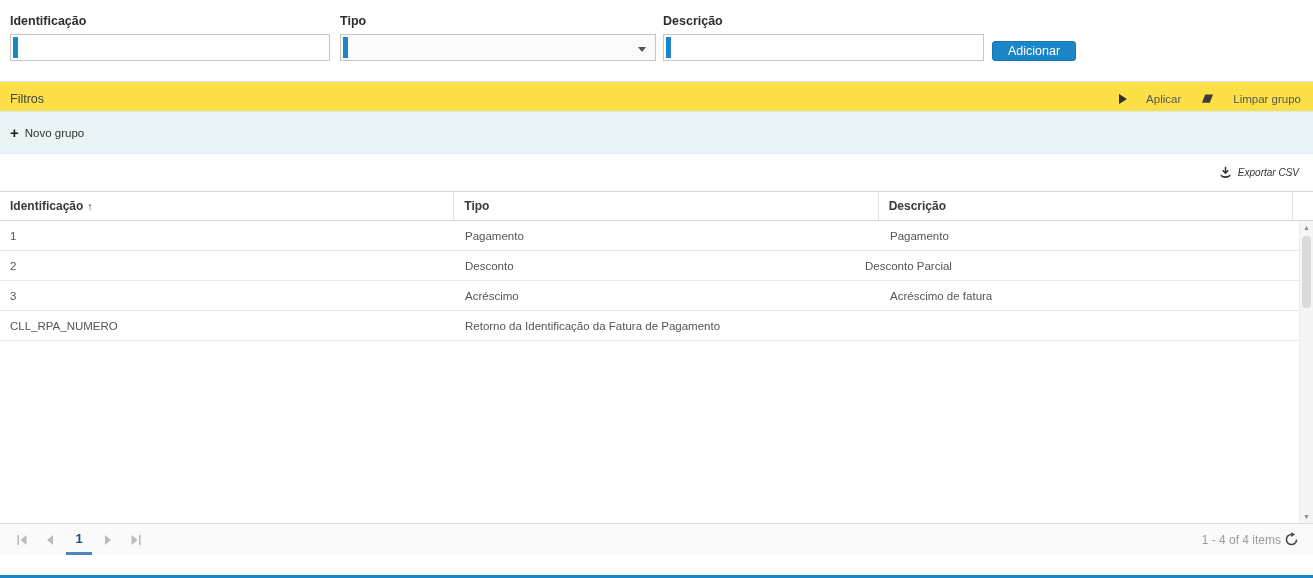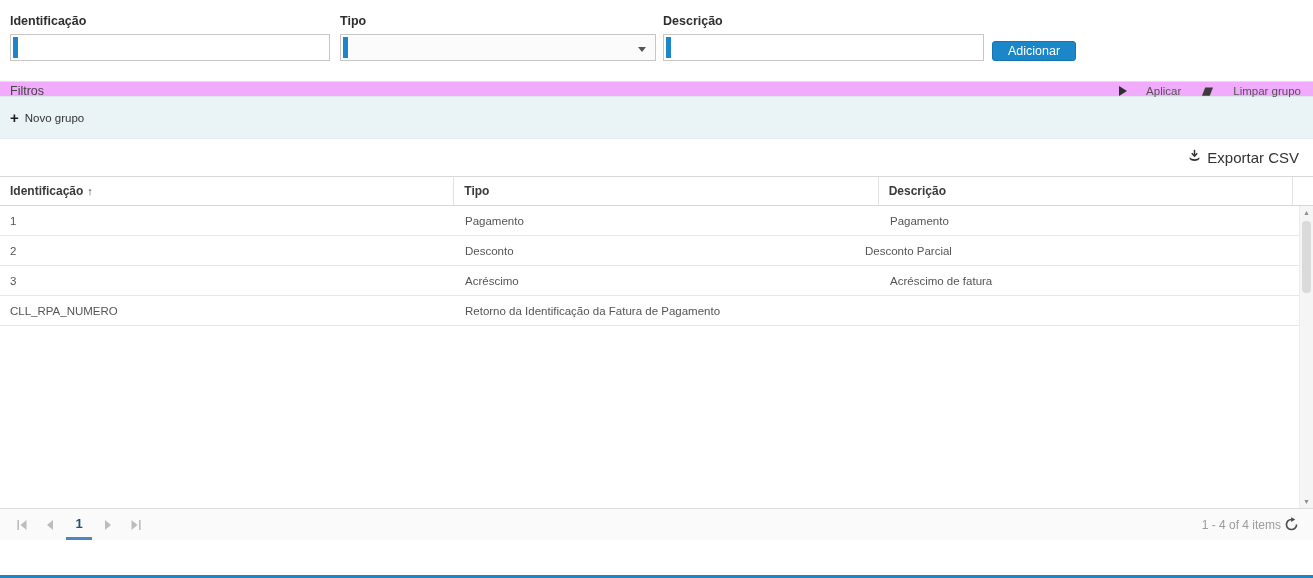--- a/index.html
+++ b/index.html
@@ -36,38 +36,38 @@
     border-left:4px solid transparent; border-right:4px solid transparent; border-top:5px solid #555;
   }
   .btn-add {
     margin-left:8px; height:20px; padding:0 15px;
     background:#1b87c9; color:#fff; border:1px solid #1576b2; border-radius:3px;
     font-family:"Liberation Sans", sans-serif; font-size:12.5px; cursor:pointer;
   }
 
   
   .filters-header {
-    margin-top:20px; height:16px; background:#f0abfc;
+    margin-top:20px; height:31px; background:#fde047;
     border-top:1px solid #d5e3ea; border-bottom:1px solid #dbe8ee;
     display:flex; align-items:center; justify-content:space-between; padding:4px 12px 0 10px;
   }
   .filters-title { font-size:12.5px; color:#444; }
   .filters-actions { display:flex; align-items:center; gap:20px; }
   .filter-action { display:flex; align-items:center; gap:19px; font-size:11.5px; color:#555; cursor:pointer; }
   .play-icon { width:0; height:0; border-left:8px solid #2f2f2f; border-top:5px solid transparent; border-bottom:5px solid transparent; }
   .filters-body {
     height:42px; background:#eaf3f6; display:flex; align-items:center; padding:0 10px;
     border-bottom:1px solid #e2edf1;
   }
   .new-group { display:flex; align-items:center; gap:6px; font-size:11.5px; color:#333; cursor:pointer; }
   .plus-glyph { font-size:15px; font-weight:bold; color:#1c1c1c; line-height:1; }
 
   
   .export-row { height:37px; display:flex; align-items:center; justify-content:flex-end; padding:0 14px; }
-  .export-link { display:flex; align-items:flex-start; gap:6px; font-size:15px; color:#333; cursor:pointer; }
+  .export-link { display:flex; align-items:center; gap:6px; font-size:10px; color:#333; cursor:pointer;font-style:italic; }
 
   
   .grid { border-top:1px solid #d8d8d8; }
   .grid-header { display:flex; height:29px; border-bottom:1px solid #d8d8d8; background:#fff; }
   .th {
     display:flex; align-items:center; gap:4px; padding:0 10px;
     font-size:12px; font-weight:bold; color:#3a3a3a; border-right:1px solid #e2e2e2; cursor:pointer;
   }
   .thc1 { width:455px; }
   .thc2 { width:425px; }

